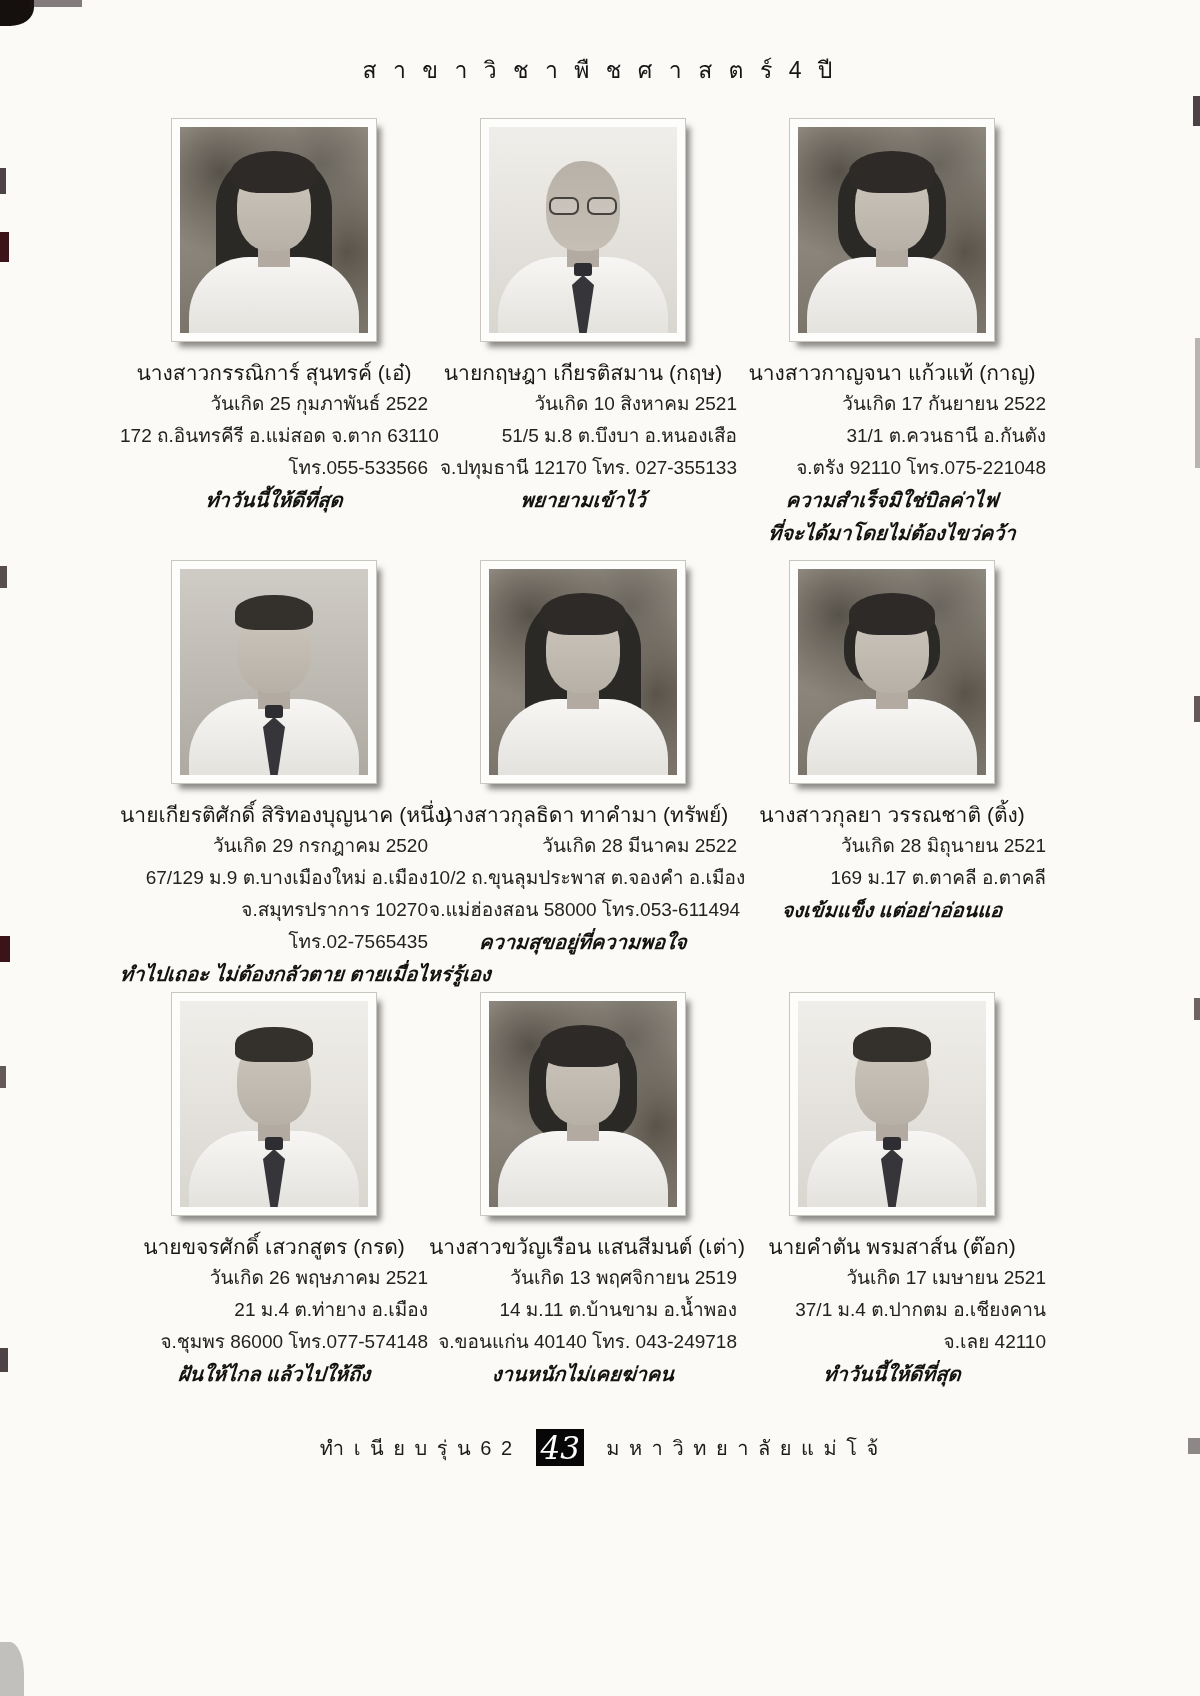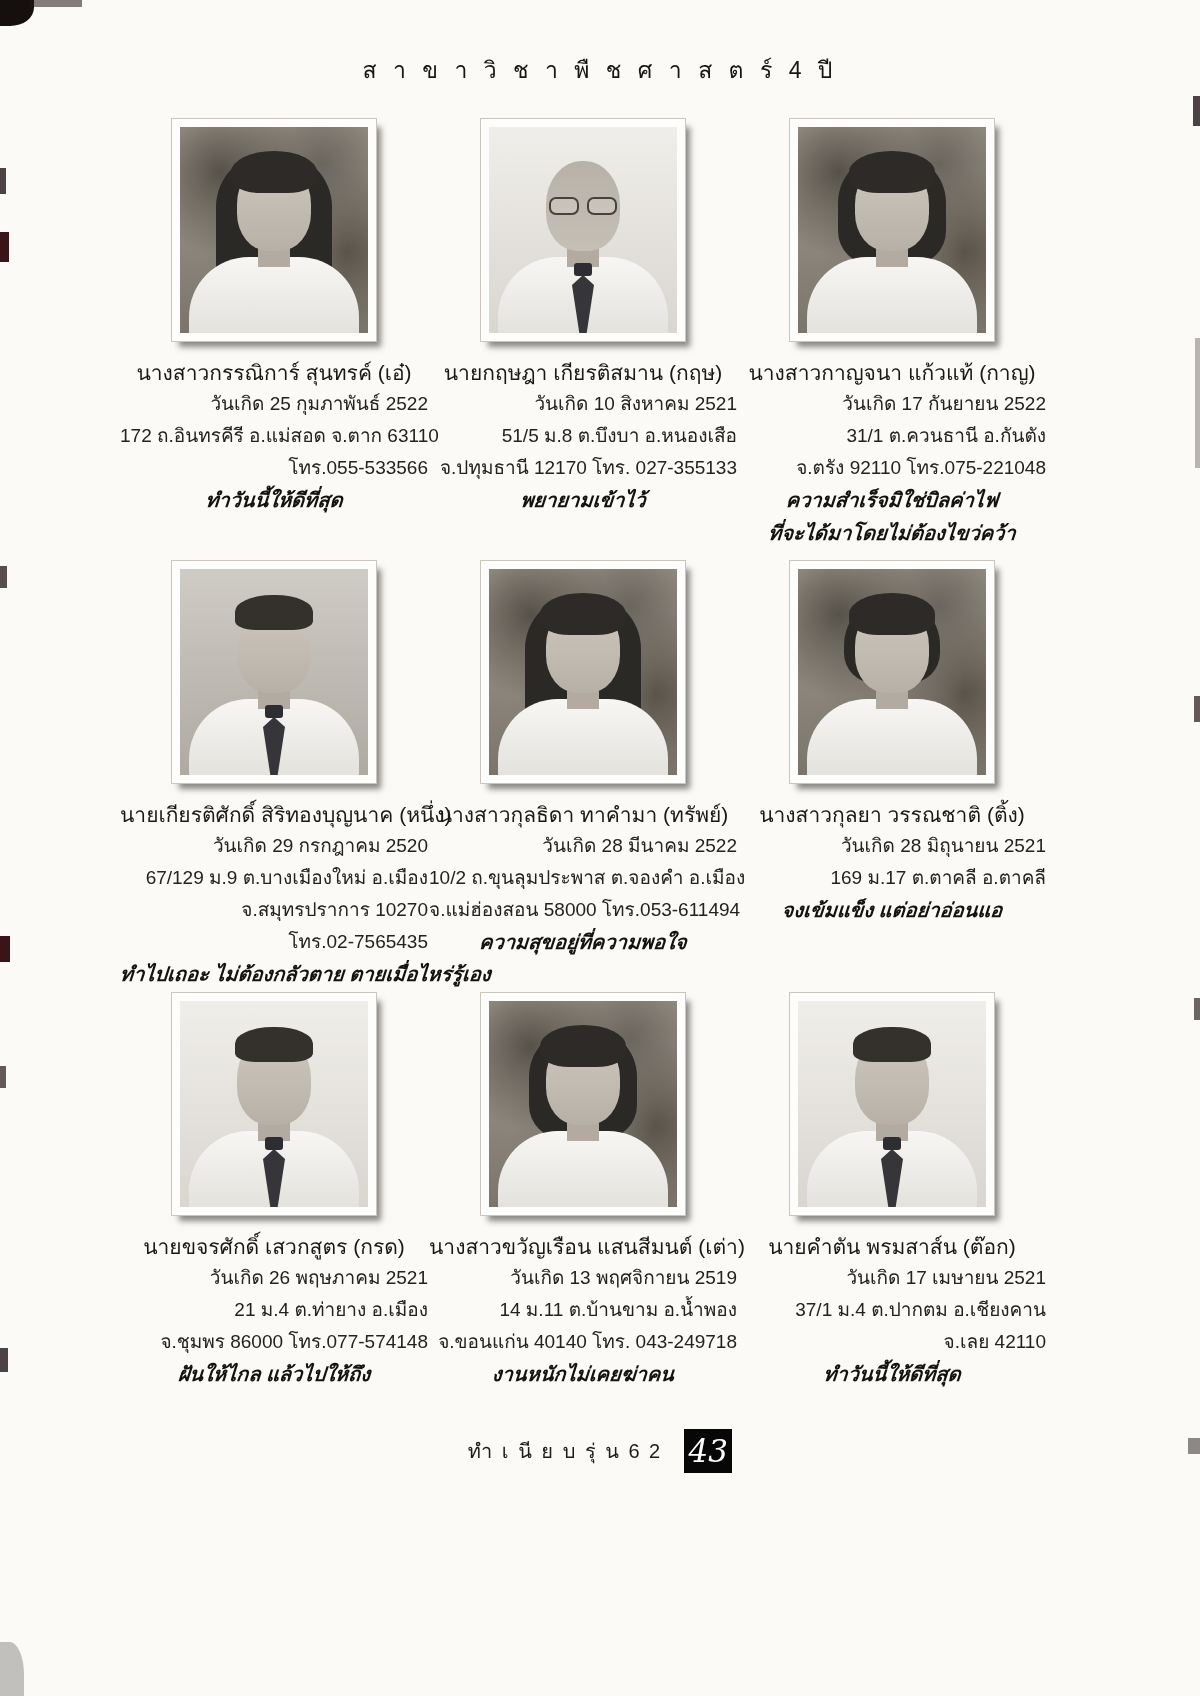--- a/index.html
+++ b/index.html
@@ -85,21 +85,21 @@
   .s-motto{font-size:20px;line-height:33px;color:#121210;font-style:italic;font-weight:600;
     white-space:nowrap;transform:skewX(-4deg);}
 
   
   .footer{
     position:absolute;top:1412px;left:0;width:100%;
     display:flex;justify-content:center;align-items:center;gap:22px;margin-top:17px;
   }
   .footer-text{font-size:20px;color:#1c1c1a;letter-spacing:2px;white-space:nowrap;}
   .page-box{
-    width:48px;height:44px;background:#070707;color:#ffffff;
+    width:48px;height:37px;background:#070707;color:#ffffff;
     display:flex;align-items:center;justify-content:center;
     font-family:"DejaVu Serif","Liberation Serif",serif;
     font-style:italic;font-size:31px;
   }
 
   
   .mark{position:absolute;background:#221418;}
 </style>
 </head>
 <body>
@@ -285,20 +285,21 @@
     <div class="s-motto maybe">ทำวันนี้ให้ดีที่สุด</div>
 
   </div>
   </div>
 
 <div class="footer">
   <span class="footer-text">ทำ เ นี ย บ รุ่ น  6 2</span>
   <span class="page-box">
     <span>43</span>
   </span>
+  <span class="footer-text">ม ห า วิ ท ย า ลั ย แ ม่ โ จ้</span>
 </div>
 
 <div>
   <div class="mark" style="left:0;top:0;width:34px;height:26px;border-radius:0 0 70% 0;background:#15100e;"></div>
   <div class="mark" style="left:30px;top:0;width:52px;height:7px;opacity:.55;"></div>
   <div class="mark" style="left:0;top:168px;width:6px;height:26px;opacity:.8;"></div>
   <div class="mark" style="left:0;top:232px;width:9px;height:30px;background:#3a1418;"></div>
   <div class="mark" style="left:0;top:566px;width:7px;height:22px;opacity:.75;"></div>
   <div class="mark" style="left:0;top:936px;width:10px;height:26px;background:#3a1418;"></div>
   <div class="mark" style="left:0;top:1066px;width:6px;height:22px;opacity:.7;"></div>

